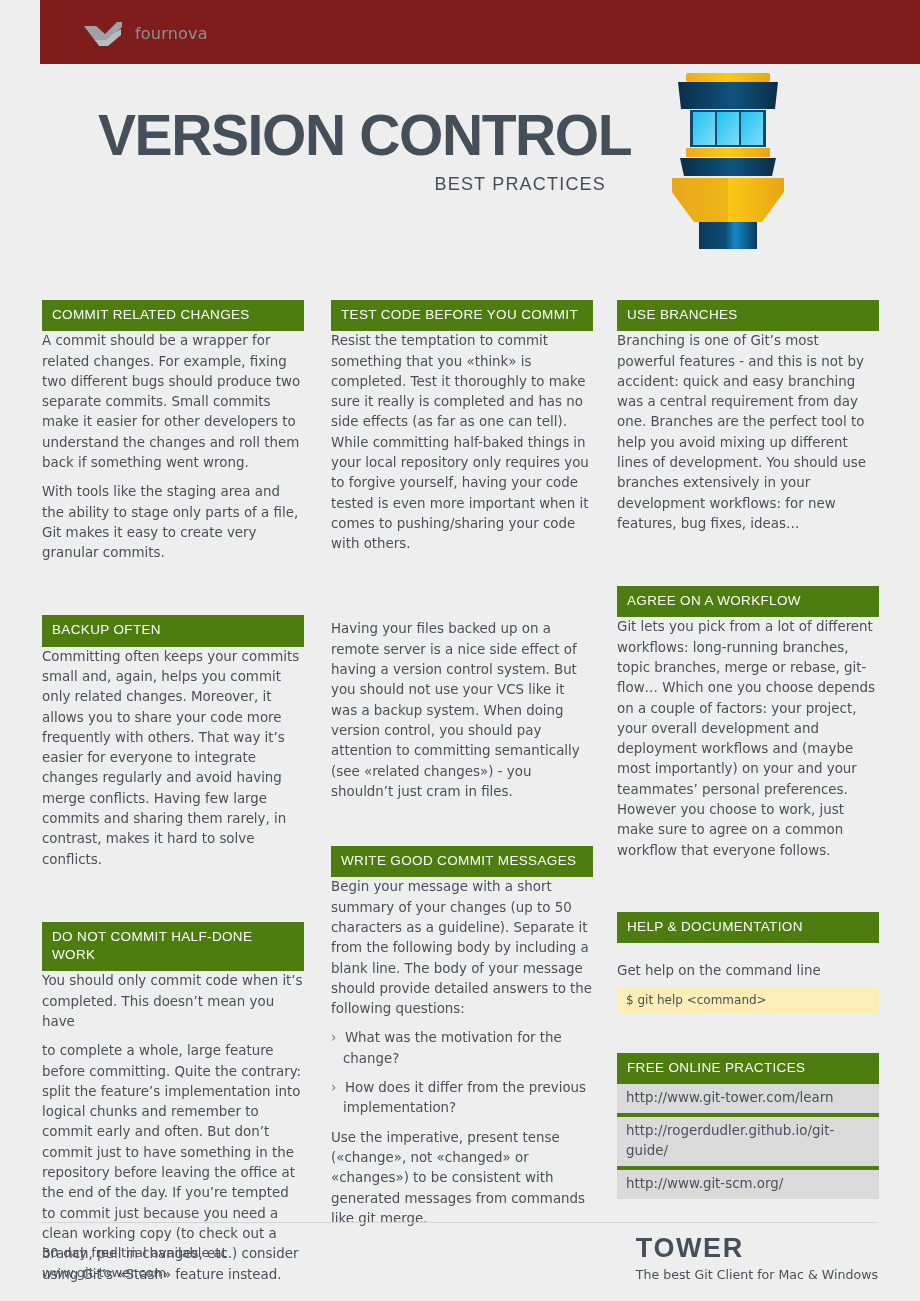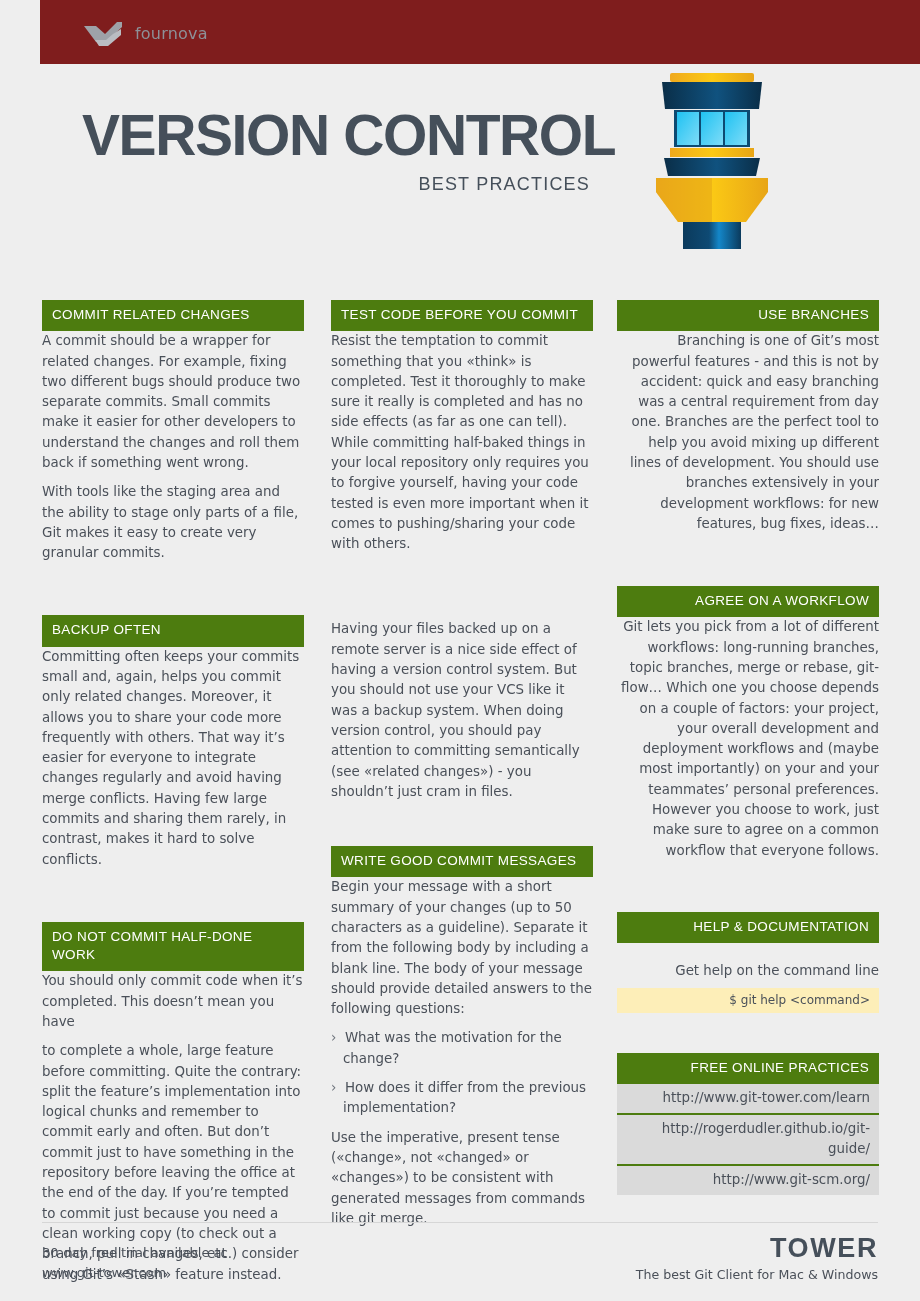--- a/index.html
+++ b/index.html
@@ -12,39 +12,39 @@
   }
   .page { position: relative; width: 920px; height: 1301px; background: #eeeeee; }
 
   
   .topbar { position: absolute; left: 0; top: 0; width: 920px; height: 64px; background: #7f1d1d; margin-left: 40px; }
   .brand { position: absolute; left: 42px; top: 18px; display: flex; align-items: center; gap: 11px; }
   .brand-mark { width: 42px; height: 30px; display: block; }
   .brand-name { font-size: 16px; color: #8d9097; letter-spacing: .2px; font-family: "DejaVu Sans", sans-serif; }
 
   
-  .header { position: absolute; left: 0; top: 64px; width: 828px; height: 212px; }
+  .header { position: absolute; left: 16px; top: 64px; width: 828px; height: 212px; }
   .title {
     position: absolute; left: 82px; top: 43px;
     font-size: 57px; font-weight: bold; letter-spacing: -1.4px;
     color: #454f5a; line-height: 1;
     font-family: "Liberation Sans", sans-serif;
   }
   .subtitle {
     position: absolute; left: 82px; top: 110px; width: 508px;
     text-align: right; font-size: 18px; color: #454f5a; letter-spacing: 1.2px;
   }
   .tower-art { position: absolute; left: 648px; top: 0px; width: 128px; height: 185px; }
 
   
   .grid { position: absolute; left: 0; top: 300px; width: 920px; }
   .col { position: absolute; width: 262px; }
   .col-1 { left: 42px; }
   .col-2 { left: 331px; }
-  .col-3 { left: 617px; text-align: right; }
+  .col-3 { left: 617px; }
 
   .card { margin-bottom: 0; }
   .card-head {
     background: #4d7c0f;
     color: #ffffff;
     font-size: 13.5px;
     letter-spacing: .35px;
     padding: 6px 10px 7px 10px;
     line-height: 1.35;
   }
@@ -71,34 +71,34 @@
   }
   .help-text { font-size: 13.4px; line-height: 20px; padding-top: 18px; font-family: "DejaVu Sans", sans-serif; }
 
   
   .res-list { margin-top: 0; }
   .res-row {
     background: #dadada;
     font-size: 13.4px;
     padding: 4px 9px 5px 9px;
     line-height: 20px;
-    border-bottom: 2px solid #4d7c0f;
+    border-bottom: 4px solid #4d7c0f;
     color: #4a5059;
     font-family: "DejaVu Sans", sans-serif;
   }
   .res-row:last-child { border-bottom: none; }
 
   
   .footer-rule { position: absolute; left: 42px; top: 1222px; width: 836px; height: 1px; background: #d6d6d6; }
   .footer-left {
     position: absolute; left: 42px; top: 1243px;
     font-size: 13px; line-height: 20px; color: #4a5059;
     font-family: "DejaVu Sans", sans-serif;
   }
-  .footer-right { position: absolute; right: 42px; top: 1234px; text-align: right; }
+  .footer-right { position: absolute; right: 42px; top: 1234px; }
   .tower-word {
     font-size: 27px; font-weight: bold; letter-spacing: 1.6px; color: #454f5a;
     font-family: "Liberation Sans", sans-serif; line-height: 1.1;
   }
   .tower-tag { font-size: 12.6px; color: #4a5059; margin-top: 3px; font-family: "DejaVu Sans", sans-serif; }
 </style>
 </head>
 <body>
 
 <div class="page">

